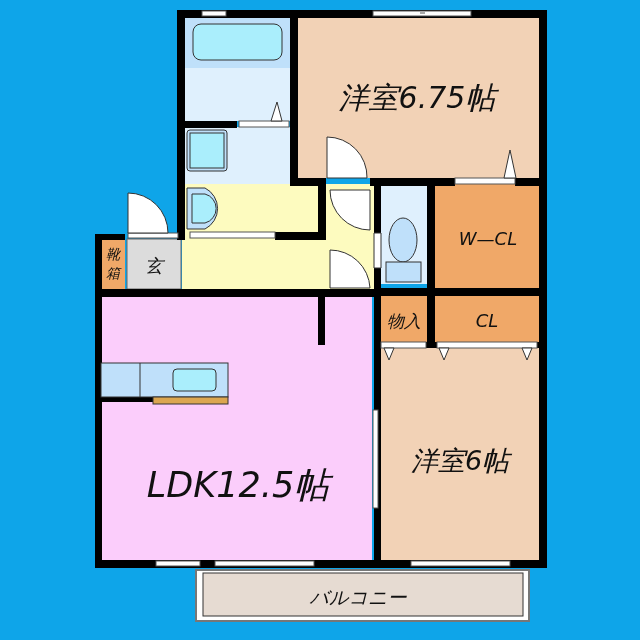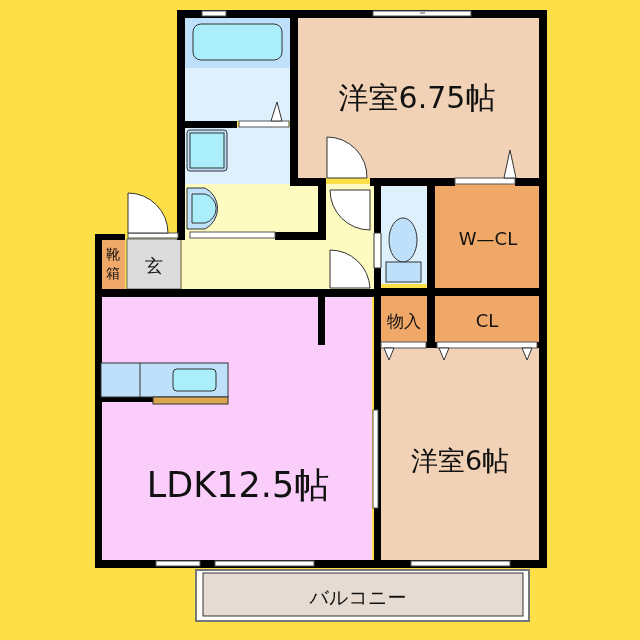--- a/index.html
+++ b/index.html
@@ -1,16 +1,16 @@
 <!DOCTYPE html>
 <html><head>
 <meta charset="utf-8">
 <style>
   html,body{margin:0;padding:0;background:#fff;}
-  #plan{position:relative;width:640px;height:640px;overflow:hidden;background:#fde047;}
+  #plan{position:relative;width:640px;height:640px;overflow:hidden;background:#0ea5e9;font-style:italic;}
   svg{position:absolute;left:0;top:0;}
   .lbl{font-family:"DejaVu Sans","Liberation Sans",sans-serif;fill:#111;}
 </style>
 </head>
 <body>
 
 <div id="plan">
 <svg width="640" height="640" viewBox="0 0 640 640" xmlns="http://www.w3.org/2000/svg">
 
   <g>

